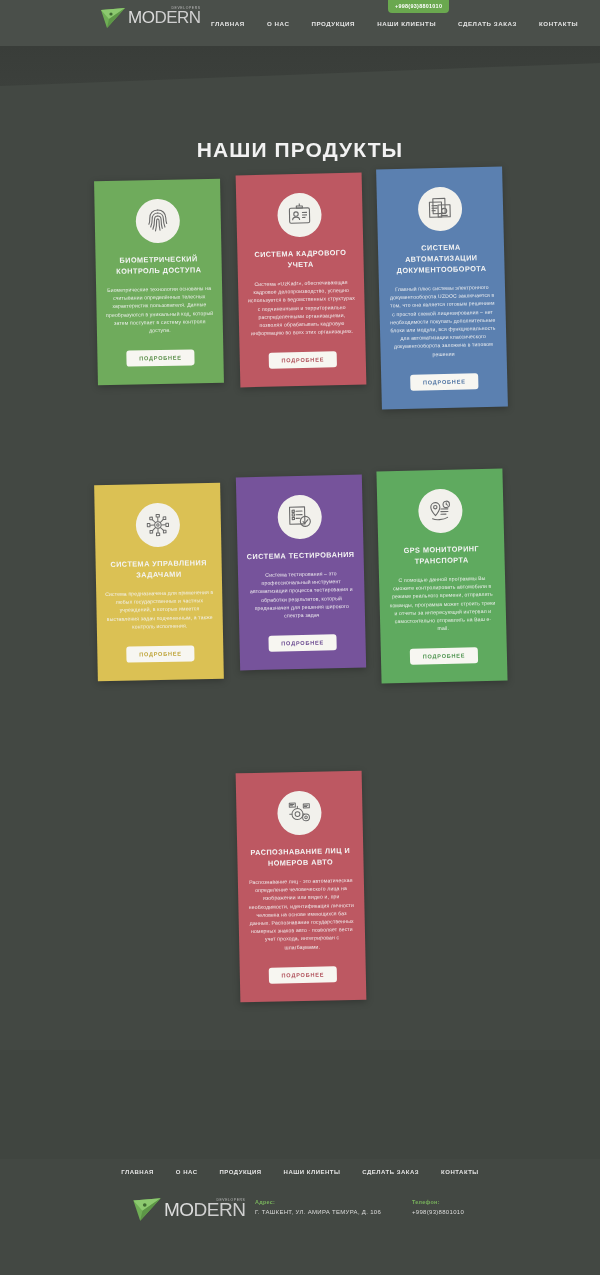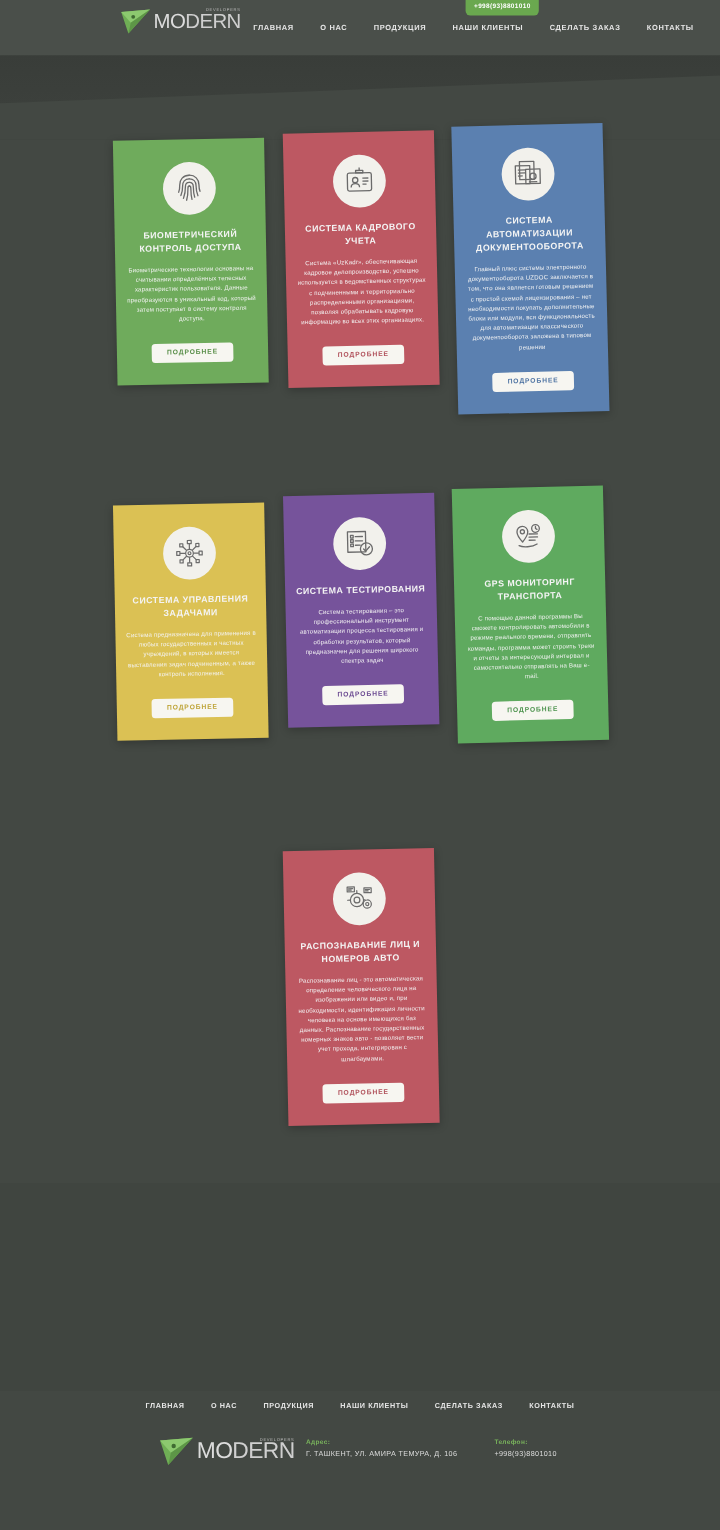--- a/index.html
+++ b/index.html
@@ -210,20 +210,21 @@
     </nav>
 
     <div class="phone-badge">+998(93)8801010</div>
   </div>
 </div>
 
 <div class="hero"></div>
 
 <div class="main">
 
+  <h1 class="page-title">НАШИ ПРОДУКТЫ</h1>
 
   <div class="cards" style="height:870px;">
 
     <div class="card c1">
       <div class="icon-circle">
         <svg width="24" height="26" viewBox="0 0 24 26" fill="none" stroke="#6b6b6b" stroke-width="1.1" stroke-linecap="round">
           <path d="M12 2c-5 0-8 3.6-8 8 0 4-1 6-1 6"></path>
           <path d="M12 5c-3.6 0-5.6 2.6-5.6 5.8 0 4-1 6.5-1.6 8"></path>
           <path d="M12 8c-2.2 0-3.3 1.6-3.3 3.6 0 4.5-1 7.5-1.8 9.6"></path>
           <path d="M12 11c-.9 0-1.2.8-1.2 1.8 0 5-.7 8-1.3 10"></path>

